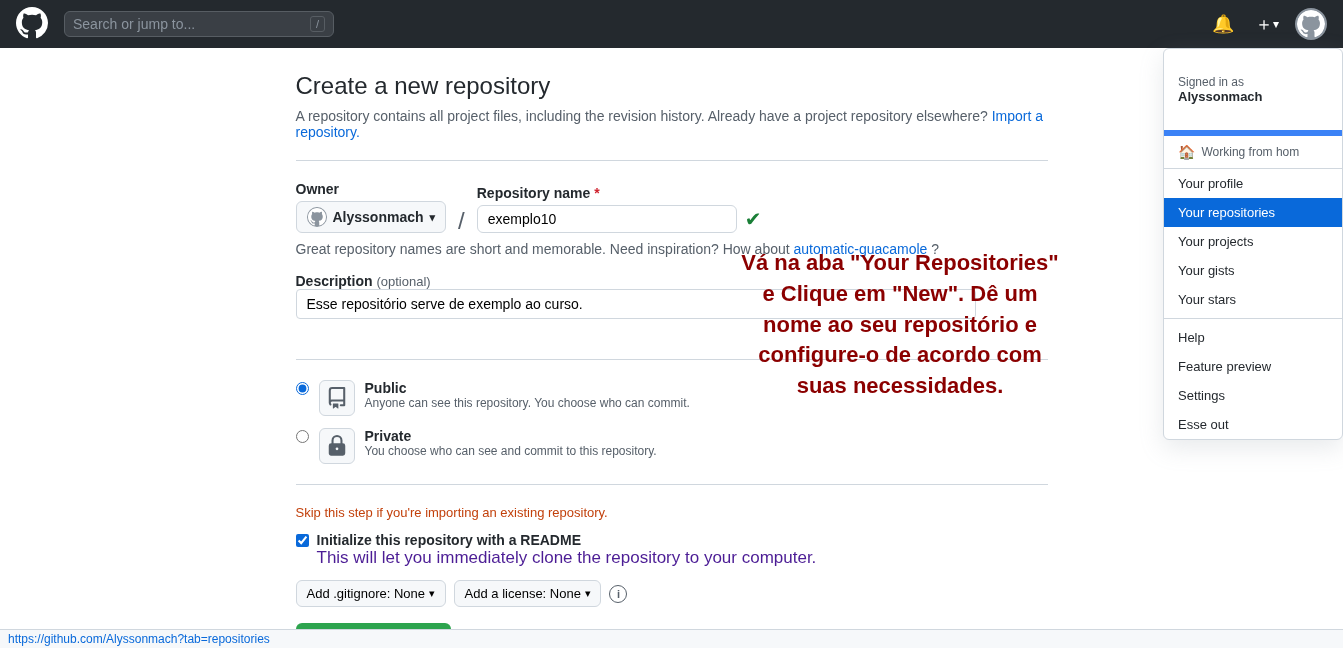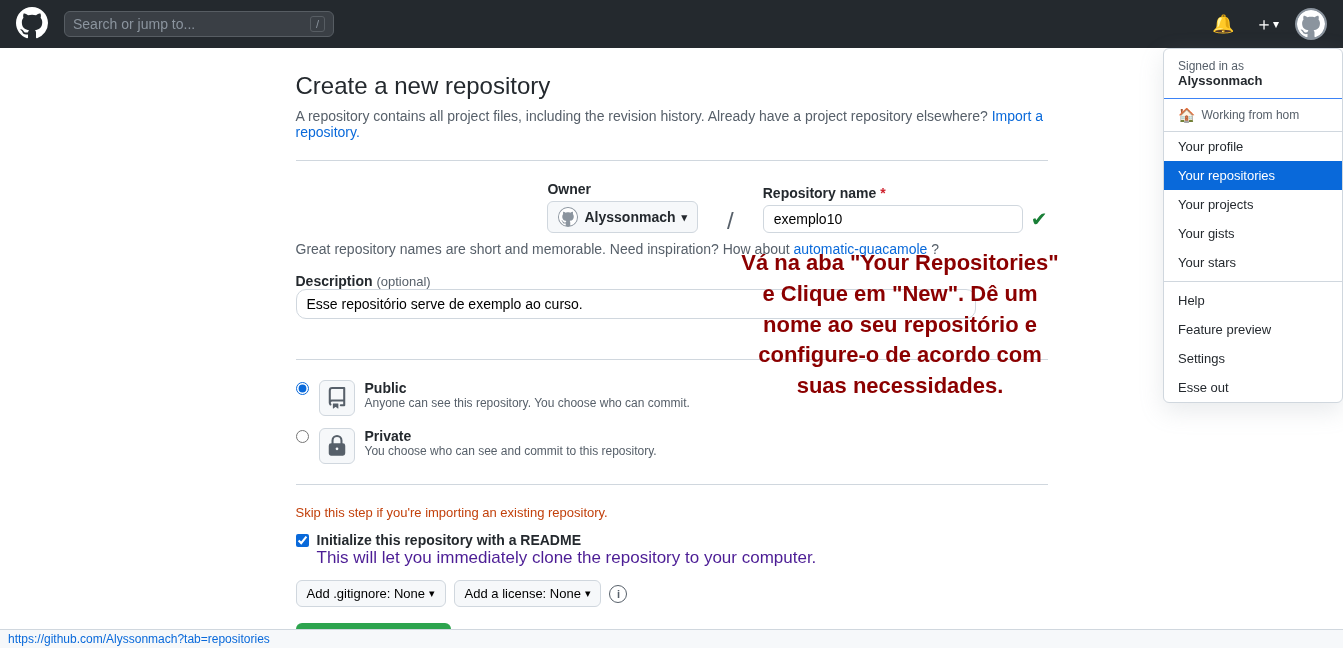--- a/index.html
+++ b/index.html
@@ -99,24 +99,24 @@
       top: 48px;
       right: 0;
       background: #fff;
       border: 1px solid #d0d7de;
       border-radius: 6px;
       width: 180px;
       box-shadow: 0 8px 24px rgba(140,149,159,0.2);
       z-index: 999;
     }
     .dropdown-header {
-      padding: 10px 14px;
+      padding: 26px 14px;
       font-size: 12px;
       color: #57606a;
-      border-bottom: 1px solid #3b82f6;
+      border-bottom: 6px solid #3b82f6;
     }
     .dropdown-header strong { color: #24292e; font-size: 13px; display: block; }
     .dropdown-working {
       display: flex;
       align-items: center;
       gap: 6px;
       padding: 8px 14px;
       font-size: 12px;
       color: #57606a;
       border-bottom: 1px solid #d0d7de;
@@ -161,23 +161,22 @@
       font-size: 14px;
       color: #57606a;
       margin-bottom: 4px;
     }
     .page-subtitle a { color: #0969da; text-decoration: none; }
     .divider { border: none; border-top: 1px solid #d0d7de; margin: 20px 0; }
 
     .form-row {
       display: flex;
       align-items: flex-end;
-      gap: 25px;
+      gap: 8px;
       margin-bottom: 8px;
-      justify-content: flex-end;
     }
     .form-group { display: flex; flex-direction: column; gap: 4px; }
     .form-label { font-weight: 600; font-size: 14px; }
     .form-label .required { color: #cf222e; }
     .form-label .optional { font-weight: 400; color: #57606a; font-size: 13px; }
 
     .owner-select {
       display: flex;
       align-items: center;
       gap: 6px;
@@ -206,21 +205,21 @@
     }
     .check-icon { color: #1a7f37; font-size: 20px; }
 
     .hint-text { font-size: 14px; color: #57606a; margin-bottom: 16px; }
     .hint-text a { color: #0969da; text-decoration: none; }
 
     .description-input {
       width: 100%;
       max-width: 680px;
       border: 1px solid #d0d7de;
-      border-radius: 10px;
+      border-radius: 4px;
       padding: 6px 10px;
       font-size: 14px;
       outline: none;
       margin-bottom: 20px;
     }
 
     .radio-option { display: flex; align-items: flex-start; gap: 10px; margin-bottom: 12px; }
     .radio-option input[type=radio] { margin-top: 2px; accent-color: #0969da; }
     .radio-icon {
       width: 36px; height: 36px; border: 1px solid #d0d7de; border-radius: 6px;

